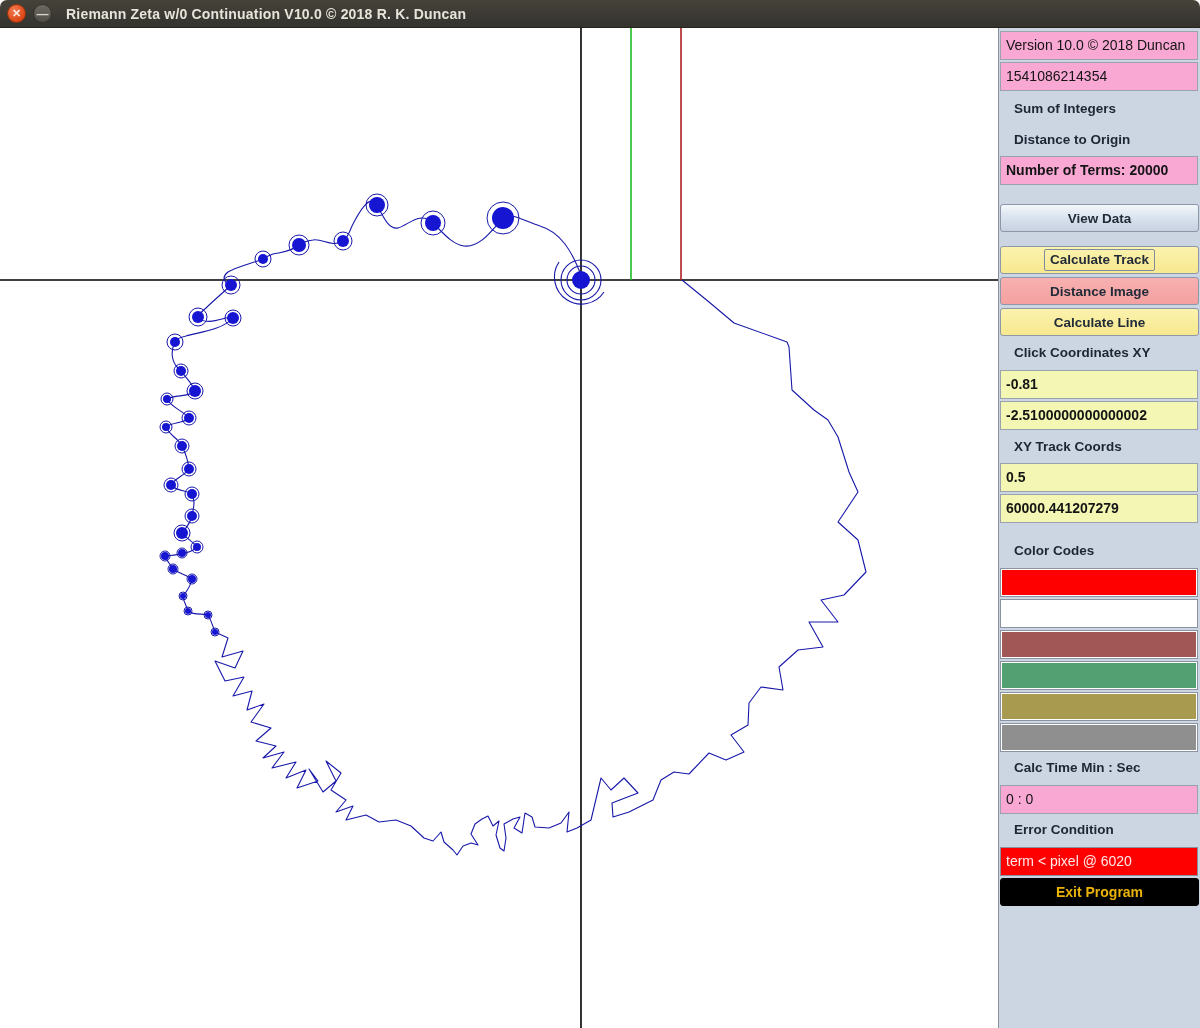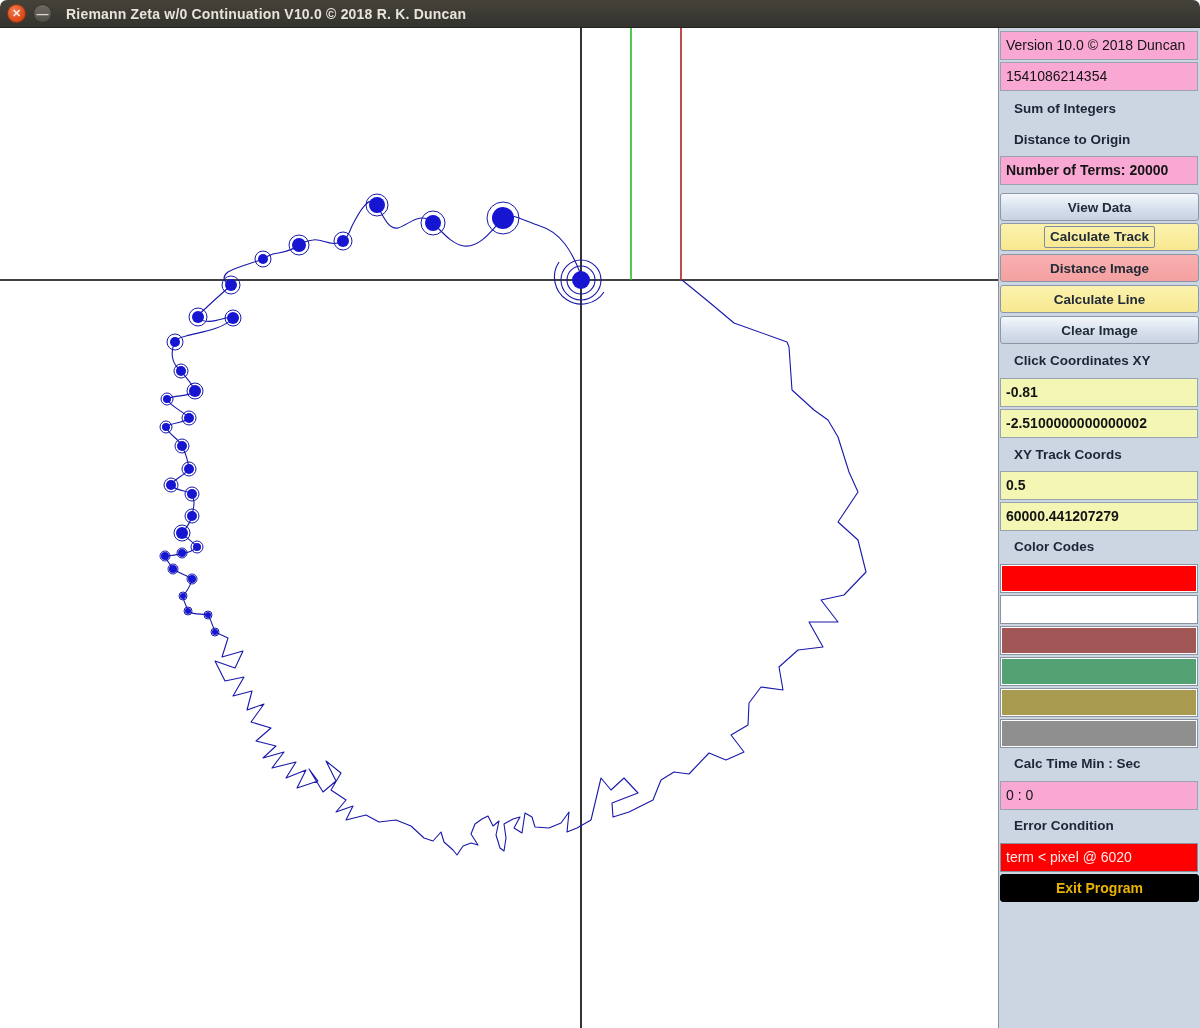--- a/index.html
+++ b/index.html
@@ -156,37 +156,36 @@
         </svg>
     </div>
 
     <div class="sidebar">
       <div class="sb-field" style="margin-top:3px">Version 10.0 © 2018 Duncan</div>
       <div class="sb-field" style="margin-top:2px">1541086214354</div>
       <div class="sb-label" style="margin-top:8px">Sum of Integers</div>
       <div class="sb-label" style="margin-top:11px">Distance to Origin</div>
       <div class="sb-field bold" style="margin-top:6px">Number of Terms: 20000</div>
 
-      <button class="sb-btn blue" style="margin-top:8px">View Data</button>
-      <button class="sb-btn yellow" style="margin-top:2px">
+      <button class="sb-btn blue" style="margin-top:19px">View Data</button>
+      <button class="sb-btn yellow" style="margin-top:14px">
           <span class="focus-ring">Calculate Track</span>
         </button>
       <button class="sb-btn pink" style="margin-top:3px">Distance Image</button>
       <button class="sb-btn yellow" style="margin-top:3px">Calculate Line</button>
-      <button class="sb-btn blue" style="margin-top:3px">Clear Image</button>
 
       <div class="sb-label" style="margin-top:7px">Click Coordinates XY</div>
       <div class="sb-field yellow" style="margin-top:7px">-0.81</div>
       <div class="sb-field yellow" style="margin-top:2px">-2.5100000000000002</div>
 
       <div class="sb-label" style="margin-top:7px">XY Track Coords</div>
       <div class="sb-field yellow" style="margin-top:6px">0.5</div>
       <div class="sb-field yellow" style="margin-top:2px">60000.441207279</div>
 
-      <div class="sb-label" style="margin-top:6px">Color Codes</div>
+      <div class="sb-label" style="margin-top:18px">Color Codes</div>
       <div class="swatch" style="margin-top: 7px; background: rgb(255, 0, 0);"></div>
       <div class="swatch" style="margin-top: 2px; background: rgb(255, 255, 255);"></div>
       <div class="swatch" style="margin-top: 2px; background: rgb(162, 87, 87);"></div>
       <div class="swatch" style="margin-top: 2px; background: rgb(83, 161, 114);"></div>
       <div class="swatch" style="margin-top: 2px; background: rgb(168, 155, 79);"></div>
       <div class="swatch" style="margin-top: 2px; background: rgb(143, 143, 143);"></div>
 
       <div class="sb-label" style="margin-top:6px">Calc Time Min : Sec</div>
       <div class="sb-field" style="margin-top:7px">0 : 0</div>
 

